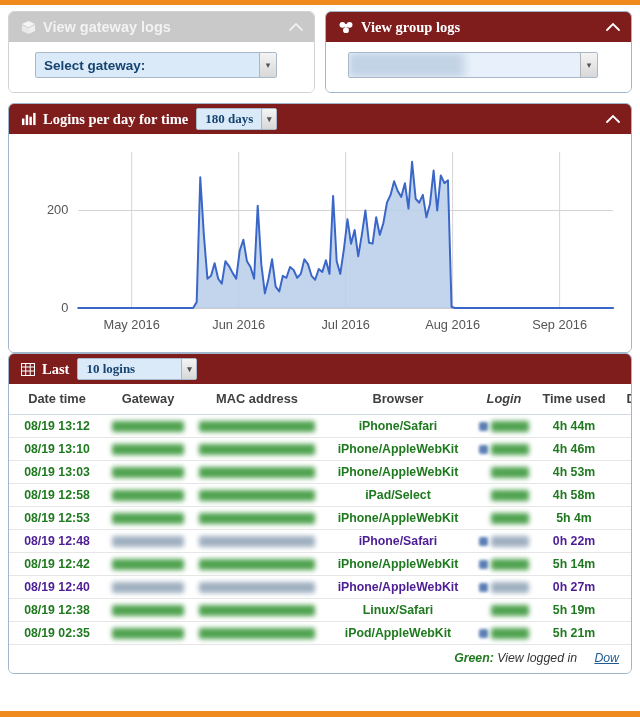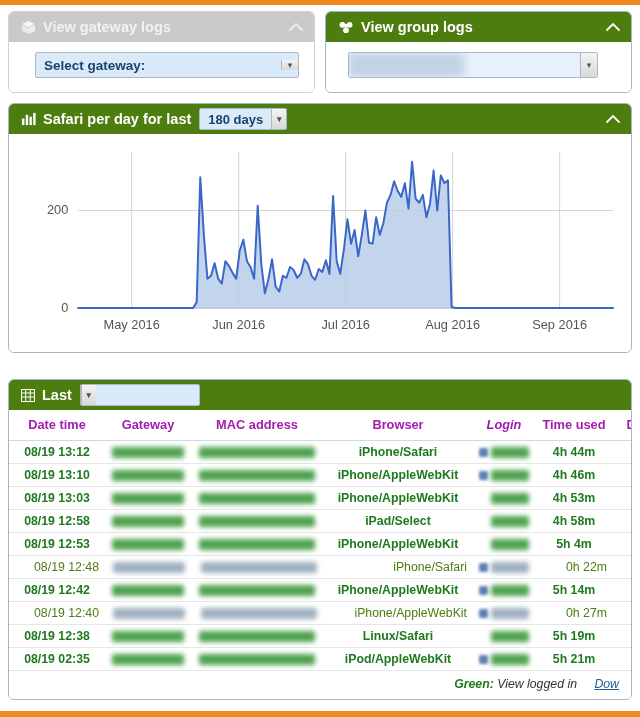--- a/index.html
+++ b/index.html
@@ -32,21 +32,21 @@
   }
   .panel-head {
     height: 30px;
     display: flex; align-items: center;
     padding: 0 10px 0 12px;
     color: #ffffff;
     font-weight: bold;
     font-size: 14.5px;
     position: relative;
   }
-  .panel-head.blue   { background: #4d7c0f; }
+  .panel-head.blue   { background: #7f1d1d; font-family: Liberation Serif, serif; }
   .panel-head.gray   { background: #c9c9c9; color:#f2f2f2; }
   .panel-head .ph-icon { margin-right: 7px; display:flex; align-items:center; }
   .panel-head .ph-title { white-space: nowrap; }
   .chev {
     position: absolute; right: 10px; top: 50%; transform: translateY(-50%);
     width: 16px; height: 16px;
   }
   .panel-body { padding: 10px 12px 12px 12px; background:#fff; }
 
   
@@ -74,64 +74,64 @@
     color: #555; font-size: 9px;
   }
   .sel.redacted .sel-text {
     color: transparent;
     background: linear-gradient(90deg,#c3d3e6 0%,#c3d3e6 48%,rgba(195,211,230,0) 52%);
     filter: blur(3px);
   }
   .sel.redacted {
     background: #e8f1fb;
   }
-  .sel-wide { width: 264px; align-items: center; }
+  .sel-wide { width: 242px; }
   .sel-group { width: 250px; }
 
   
   .top-row { display: flex; gap: 10px; align-items: flex-start; }
   .top-row .panel { flex: 1 1 0; }
   .panel.gatewaypanel { border-color:#d2d2d2; }
   .gw-body { padding: 10px 12px 14px 26px; }
   .grp-body { padding: 10px 12px 14px 22px; }
 
   
   .chart-panel { margin-top: 10px; }
   .chart-head .sel { height: 22px; margin-left: 8px; }
   .chart-head .sel .sel-text { font-size: 13px; padding: 0 8px; }
   .chart-head .sel .sel-arrow { width: 15px; flex:0 0 15px; }
   .chart-body { padding: 10px 10px 12px 10px; height: 218px; }
   .chart-wrap { position: relative; width: 100%; height: 100%; }
   .chart-wrap svg { display:block; width:100%; height:100%; }
 
   
-  .table-panel { margin-top: 26px; }
+  .table-panel { margin-top: 0; }
   .table-head .sel { height: 22px; margin-left: 8px; width:120px; }
   .table-head .sel .sel-text { font-size: 13px; }
   .table-head .sel .sel-arrow { width: 15px; flex:0 0 15px; }
   .tbl-body { padding: 0; }
   table.logs { width: 100%; border-collapse: collapse; table-layout: fixed; }
   table.logs th {
-    font-size: 12.8px; color: #a21caf; font-weight: bold;
+    font-size: 12.8px; color: #404040; font-weight: bold;
     padding: 7px 6px 8px 6px;
     background: #ffffff;
     border-bottom: 1px solid #cfd9e3;
     text-align: center;
     white-space: nowrap;
   }
   table.logs td {
     font-size: 12.3px;
     padding: 4px 6px;
     border-bottom: 1px solid #e6e6e6;
     text-align: center;
     white-space: nowrap;
     height: 22px;
   }
   table.logs tr.on td { color: #1f7a1f; font-weight: bold; }
-  table.logs tr.off td { color: #4d7c0f; font-weight: normal; text-align: right; }
+  table.logs tr.off td { color: #4c1d95; font-weight: bold; }
   .col-date { width: 96px; }
   .col-gw   { width: 86px; }
   .col-mac  { width: 132px; }
   .col-br   { width: 150px; }
   .col-login{ width: 62px; font-style: italic; }
   .col-time { width: 78px; }
   .col-d    { width: 36px; }
   td.c-date { text-align: center; }
   td.c-br   { text-align: center; }
   td.c-time { text-align: center; }
@@ -226,21 +226,21 @@
   <div class="panel chart-panel">
     <div class="panel-head blue chart-head">
       <span class="ph-icon">
         <svg width="15" height="14" viewBox="0 0 16 15">
           <rect x="1" y="7" width="2.6" height="7" fill="#fff"></rect>
           <rect x="5" y="3" width="2.6" height="11" fill="#fff"></rect>
           <rect x="9" y="5" width="2.6" height="9" fill="#fff"></rect>
           <rect x="13" y="1" width="2.6" height="13" fill="#fff"></rect>
         </svg>
       </span>
-      <span class="ph-title">Safari per day for last</span>
+      <span class="ph-title">Logins per day for time</span>
       <span class="sel">
         <span class="sel-text">180 days</span>
         <span class="sel-arrow">▾</span>
       </span>
       <span class="chev">
         <svg width="16" height="16" viewBox="0 0 16 16">
             <path d="M2 11 8 5l6 6" stroke="#ffffff" stroke-width="1.8" fill="none" stroke-linecap="round"></path>
           </svg>
       </span>
     </div>
@@ -271,20 +271,21 @@
   <div class="panel table-panel">
     <div class="panel-head blue table-head">
       <span class="ph-icon">
         <svg width="14" height="13" viewBox="0 0 14 13">
           <rect x="0.5" y="0.5" width="13" height="12" fill="none" stroke="#fff"></rect>
           <path d="M0.5 4h13M0.5 8h13M4.7 0.5v12M9.2 0.5v12" stroke="#fff" stroke-width="1"></path>
         </svg>
       </span>
       <span class="ph-title">Last</span>
       <span class="sel">
+        <span class="sel-text">10 logins</span>
         <span class="sel-arrow">▾</span>
       </span>
     </div>
     <div class="panel-body tbl-body">
       <table class="logs">
         <thead>
           <tr>
             <th class="col-date">Date time</th>
             <th class="col-gw">Gateway</th>
             <th class="col-mac">MAC address</th>

